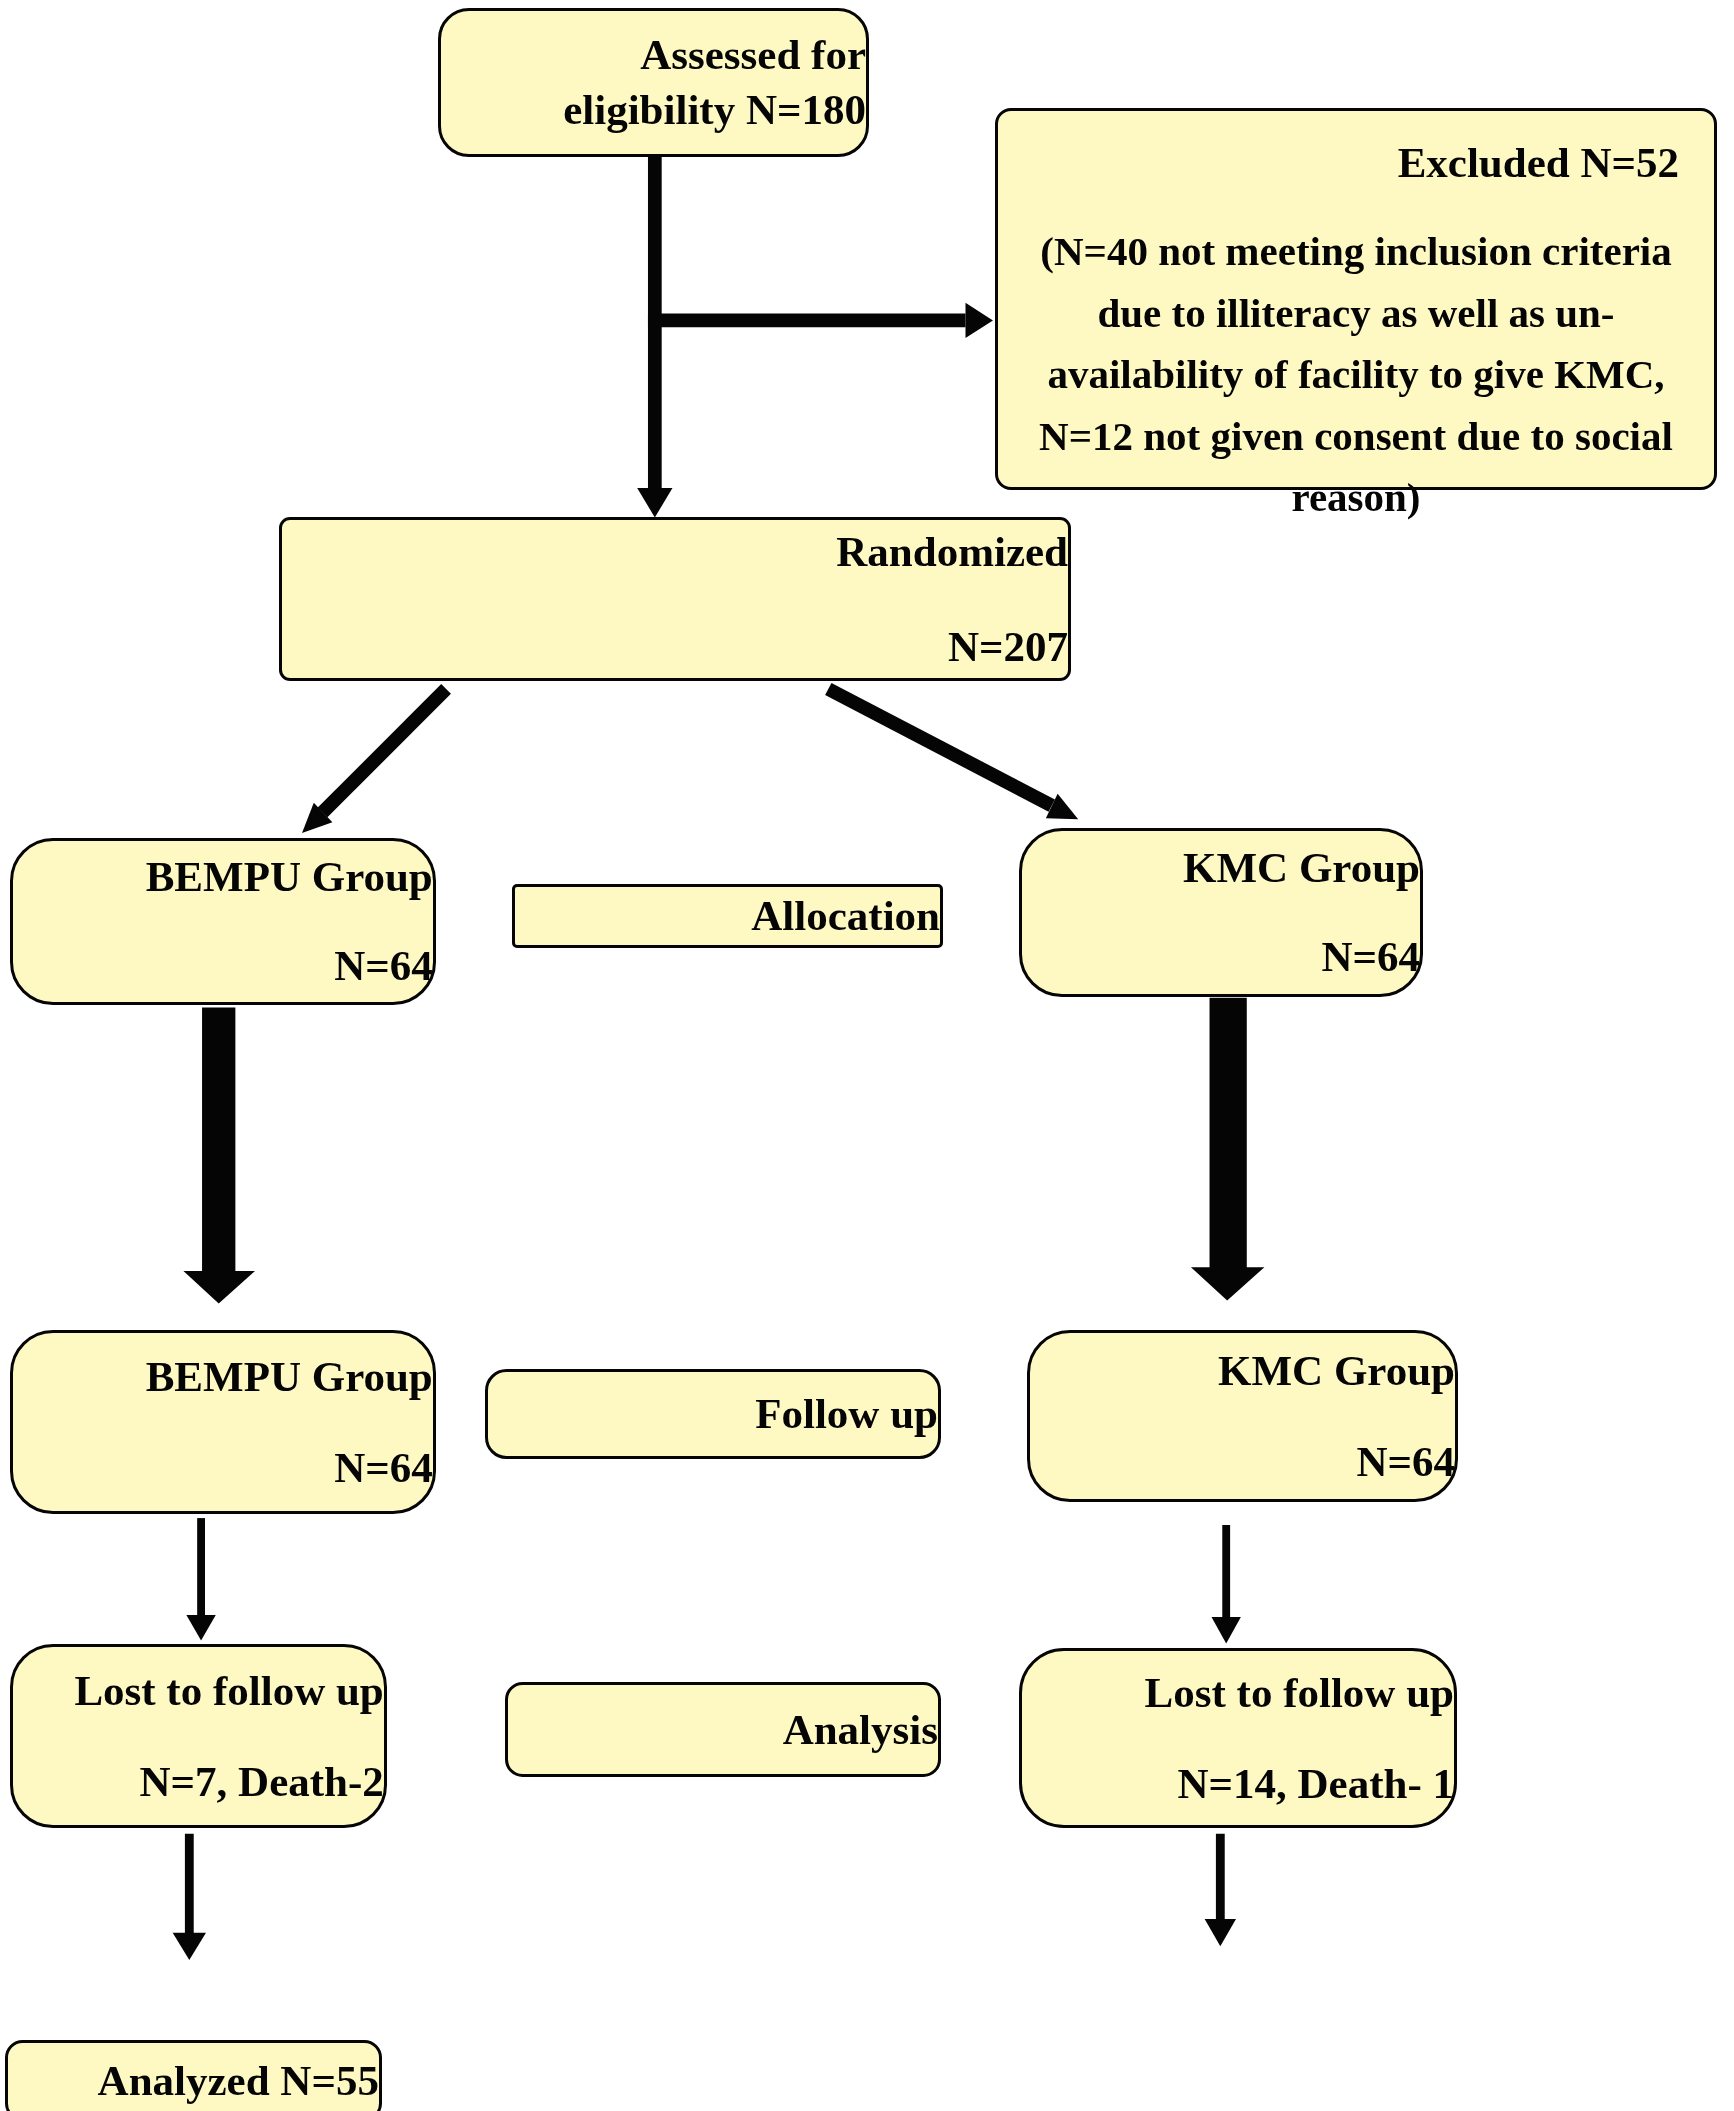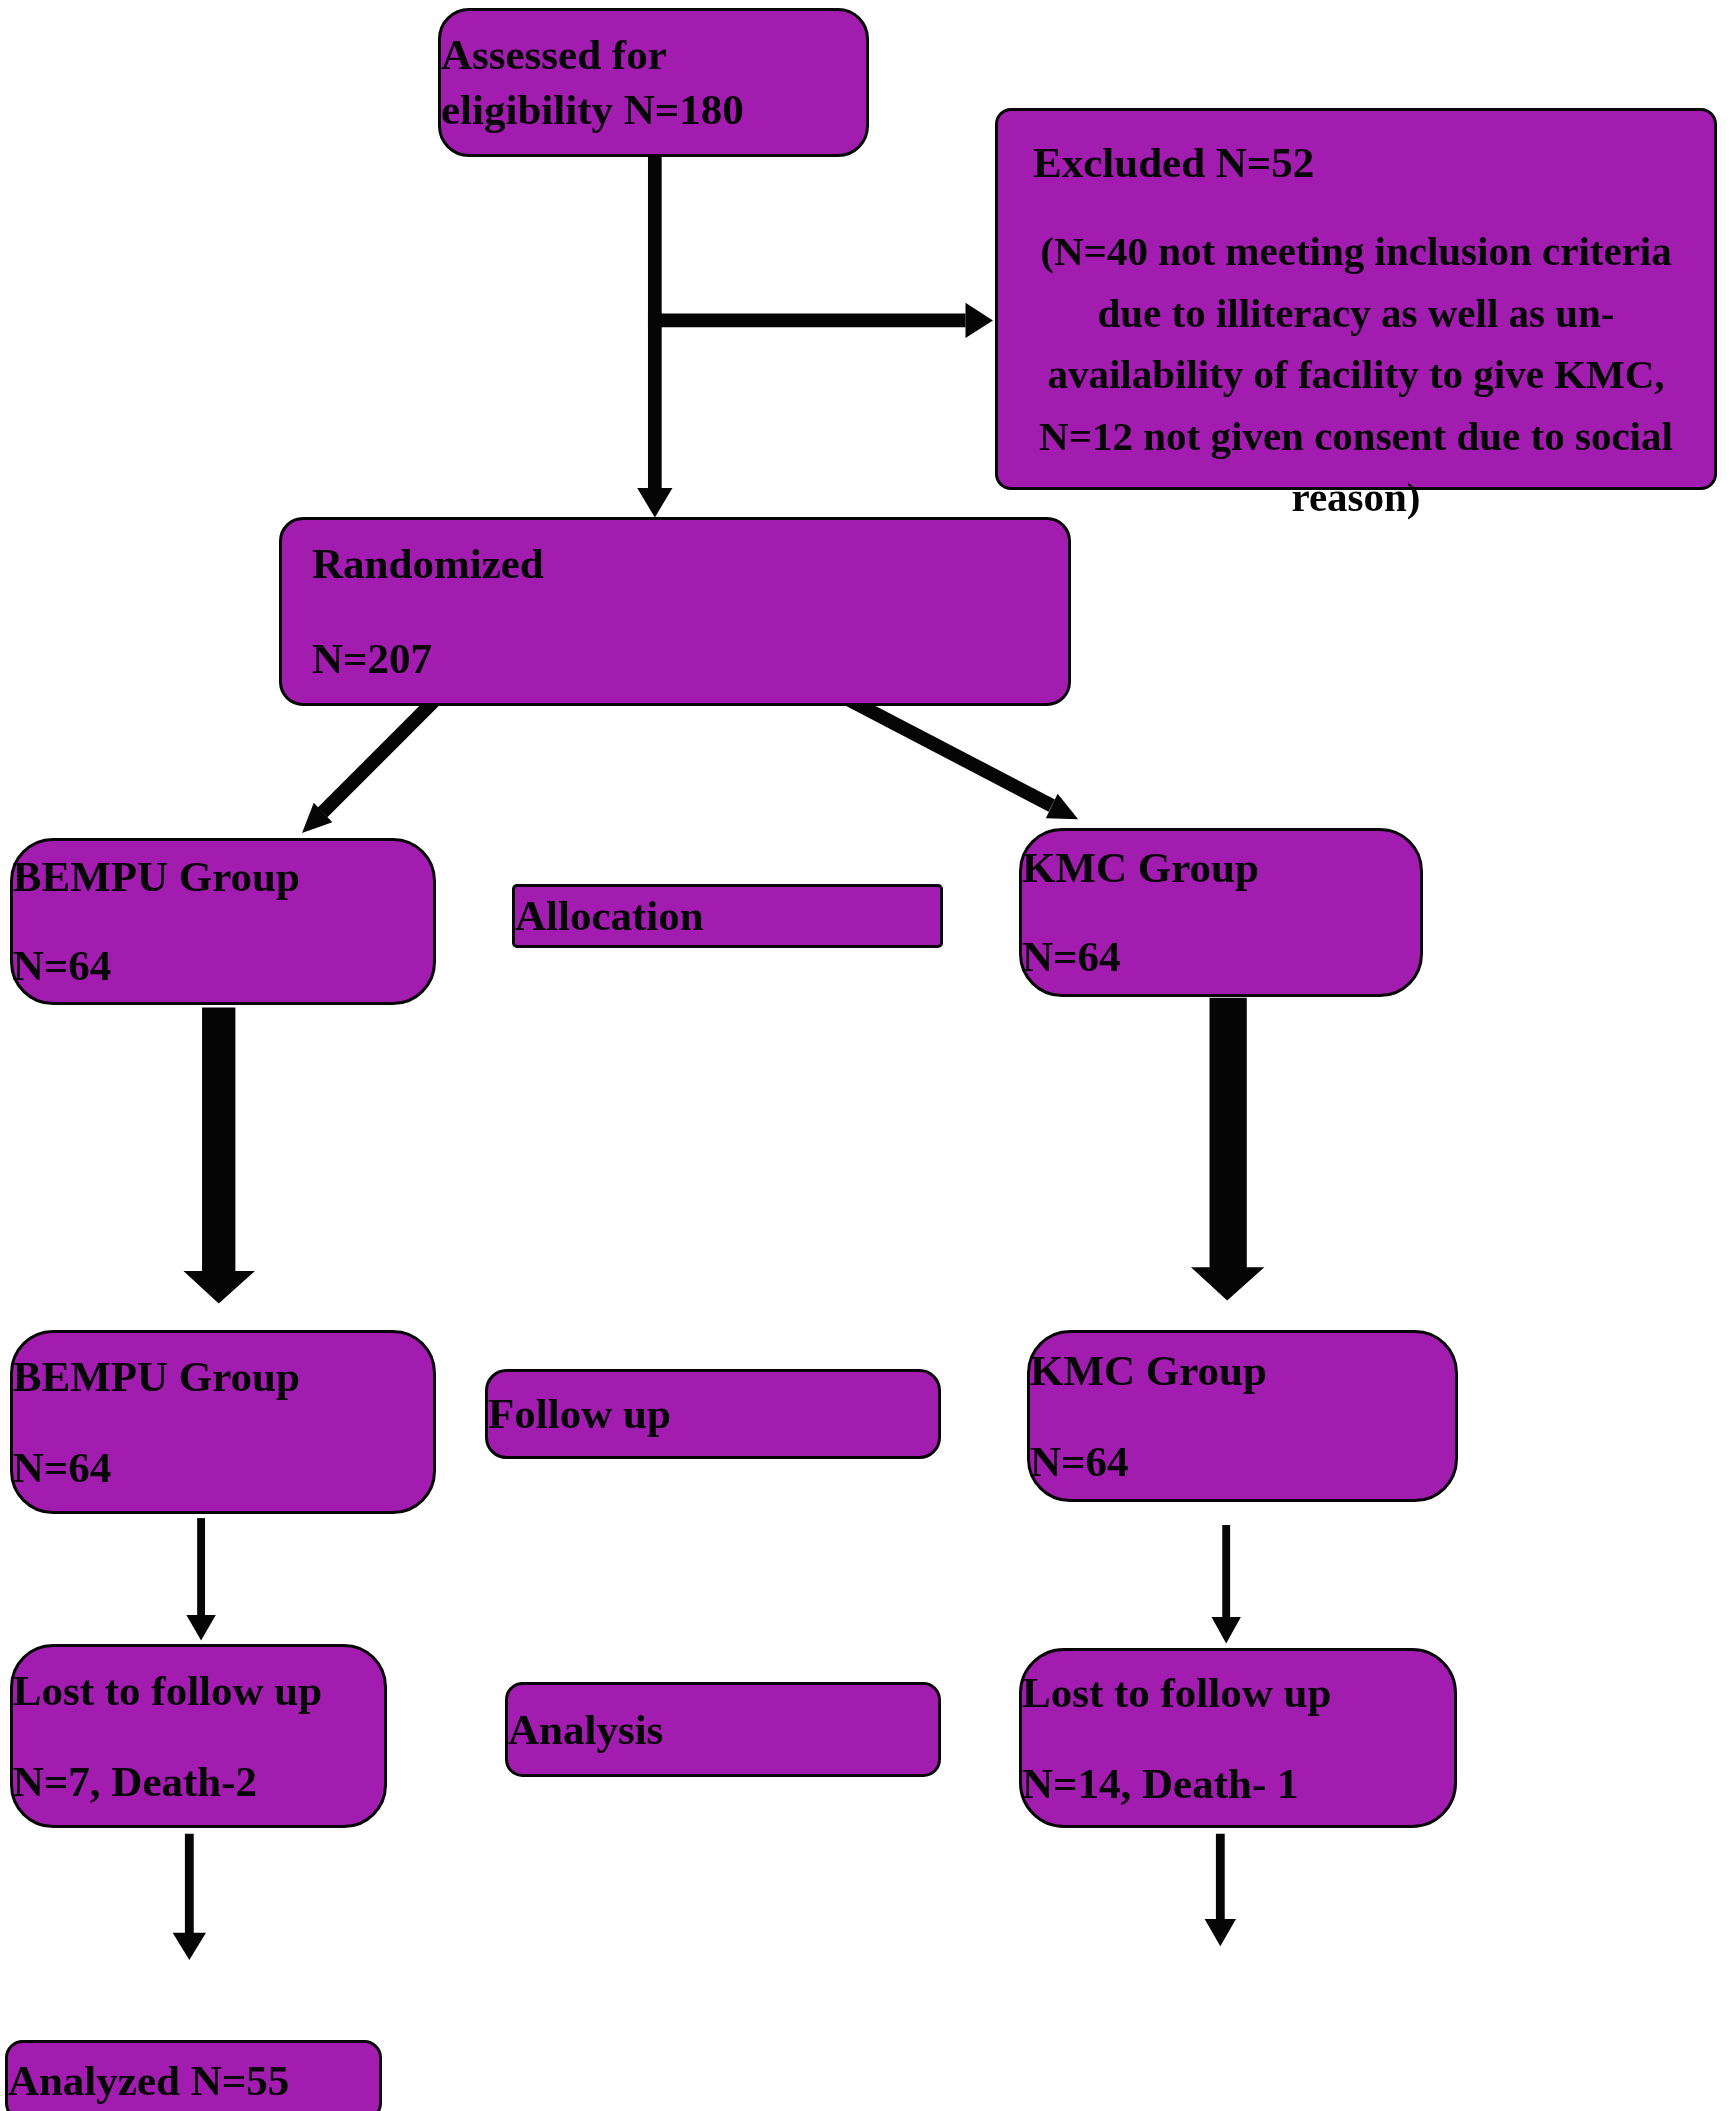--- a/index.html
+++ b/index.html
@@ -13,41 +13,41 @@
     overflow: hidden;
   }
   #arrow-layer {
     position: absolute;
     left: 0; top: 0;
     width: 1735px; height: 2111px;
     z-index: 1;
   }
   .box {
     position: absolute;
-    background: #a21caf;
+    background: #fef9c3;
     border: 3.9px solid #050505;
     box-sizing: border-box;
     display: flex;
     flex-direction: column;
-    align-items: flex-start;
+    align-items: flex-end;
     justify-content: center;
     text-align: center;
     font-weight: bold;
     z-index: 2;
     line-height: 1.2;
   }
   .t-main { font-size: 43px; }
   .t-label { font-size: 43px; }
 
   
   #box-assessed   { left: 438px;  top: 7.8px;    width: 431px; height: 149px; border-radius: 31px; gap: 3.9px; }
   #box-excluded   { left: 995px; top: 108px;  width: 722px; height: 382px; border-radius: 16px;
                     justify-content: flex-start; padding: 25.5px 35px 9.8px 35px; gap: 33px; }
   #box-excluded .detail { font-size: 41px; line-height: 1.5; }
-  #box-randomized { left: 279px;  top: 517px;  width: 792px; height: 189px; border-radius: 24px; gap: 43px; padding-left: 30px; }
+  #box-randomized { left: 279px;  top: 517px;  width: 792px; height: 164px; border-radius: 11px; gap: 43px; padding-left: 30px; }
   #box-bempu-alloc{ left: 9.8px;   top: 838px;  width: 426px; height: 167px; border-radius: 43px; gap: 37px; }
   #box-allocation { left: 512px;  top: 884px;  width: 431px; height: 64px;  border-radius: 5px; }
   #box-kmc-alloc  { left: 1019px; top: 828px;  width: 404px; height: 169px; border-radius: 43px; gap: 37px; }
   #box-bempu-fu   { left: 9.8px;   top: 1330px; width: 426px; height: 184px; border-radius: 43px; gap: 39px; }
   #box-followup   { left: 485px;  top: 1369px; width: 456px; height: 90px;  border-radius: 21.6px; }
   #box-kmc-fu     { left: 1027px; top: 1330px; width: 431px; height: 172px; border-radius: 43px; gap: 39px; }
   #box-bempu-lost { left: 9.8px;   top: 1644px; width: 377px; height: 184px; border-radius: 43px; gap: 39px; }
   #box-analysis   { left: 505px;  top: 1682px; width: 436px; height: 95px;  border-radius: 17.6px; }
   #box-kmc-lost   { left: 1019px; top: 1648px; width: 438px; height: 180px; border-radius: 45px; gap: 39px; }
   #box-analyzed-b { left: 4.9px;    top: 2016px; width: 377px; height: 81px;  border-radius: 17.6px; margin-top: 24px; }

